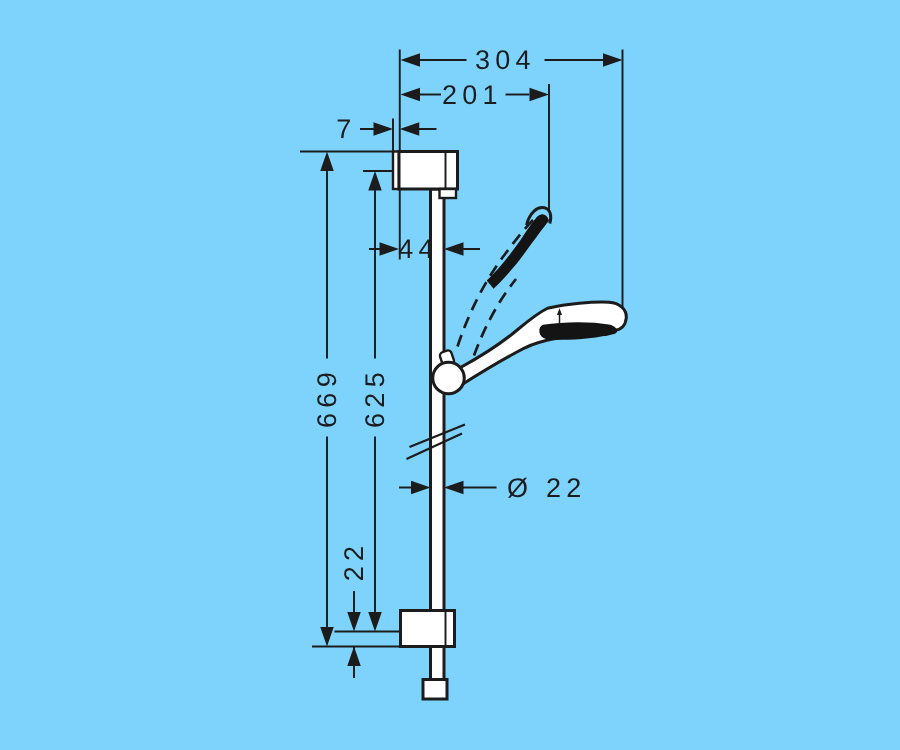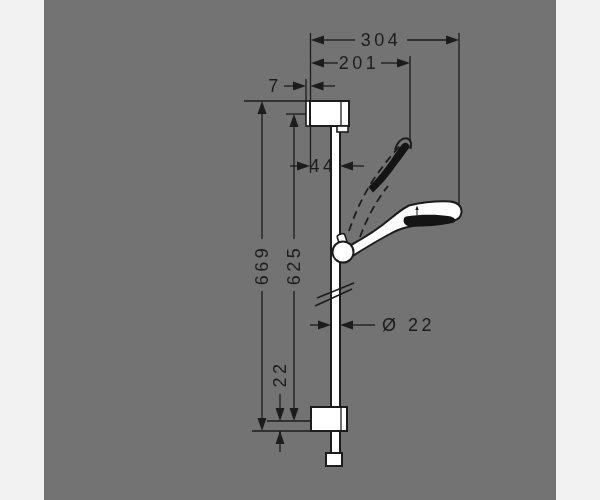--- a/index.html
+++ b/index.html
@@ -1,16 +1,16 @@
 <!DOCTYPE html>
 <html><head>
 <meta charset="utf-8">
 <style>
   html,body{margin:0;padding:0;background:#f2f2f2;}
-  .stage{width:512px;height:500px;background:#737373;position:relative;margin:0 auto;
+  .stage{width:600px;height:500px;background:#7dd3fc;position:relative;margin:0 auto;
          font-family:"Liberation Sans", sans-serif;}
   svg{display:block;}
   .dim-text{font-family:"Liberation Sans", sans-serif;font-size:18px;
             letter-spacing:3.5px;fill:#1c1c1c;}
   .part{fill:#ffffff;stroke:#1c1c1c;stroke-width:2;}
   .part-thin{fill:#ffffff;stroke:#1c1c1c;stroke-width:1.6;}
   .ink{fill:#141414;stroke:none;}
   .dline{stroke:#1c1c1c;stroke-width:1.3;fill:none;}
   .dashed{stroke:#1c1c1c;stroke-width:1.8;fill:none;stroke-dasharray:8 5;}
   .arrow{fill:#1c1c1c;stroke:none;}

